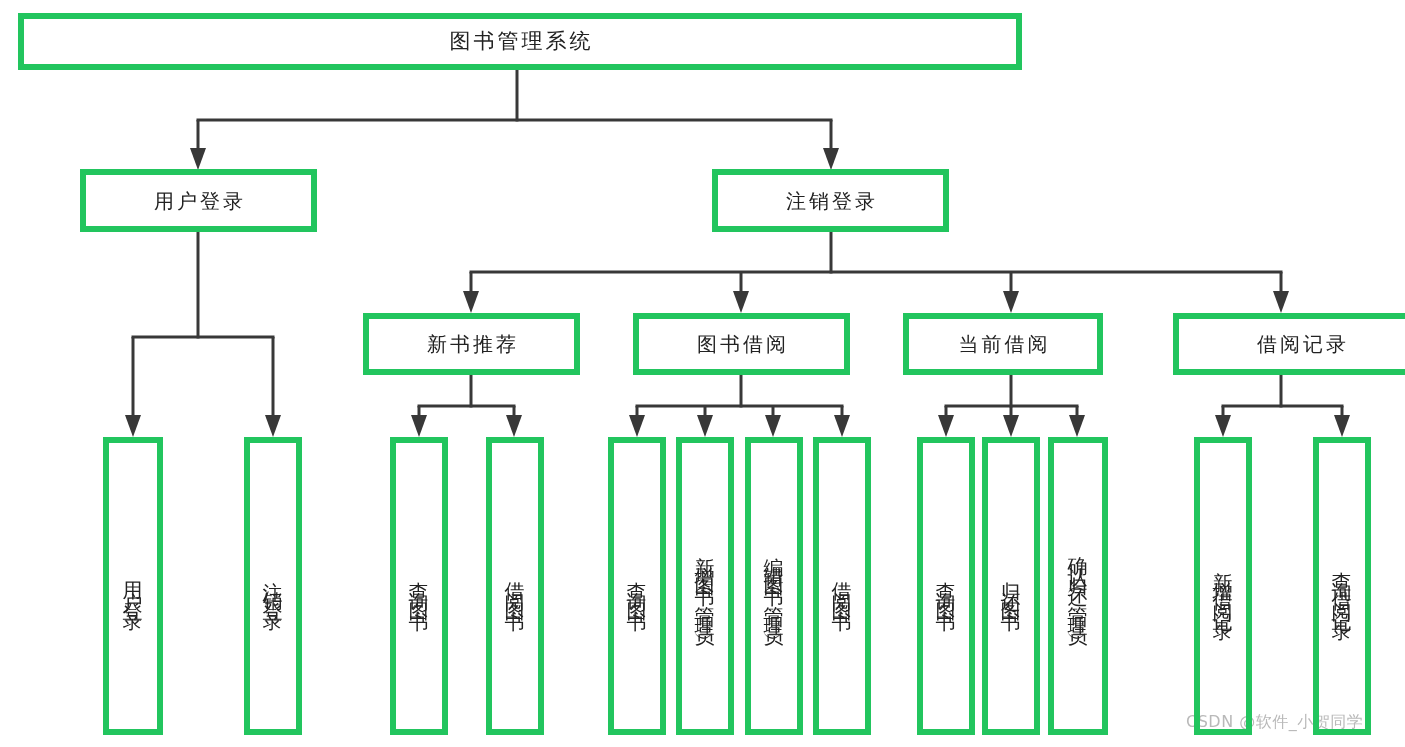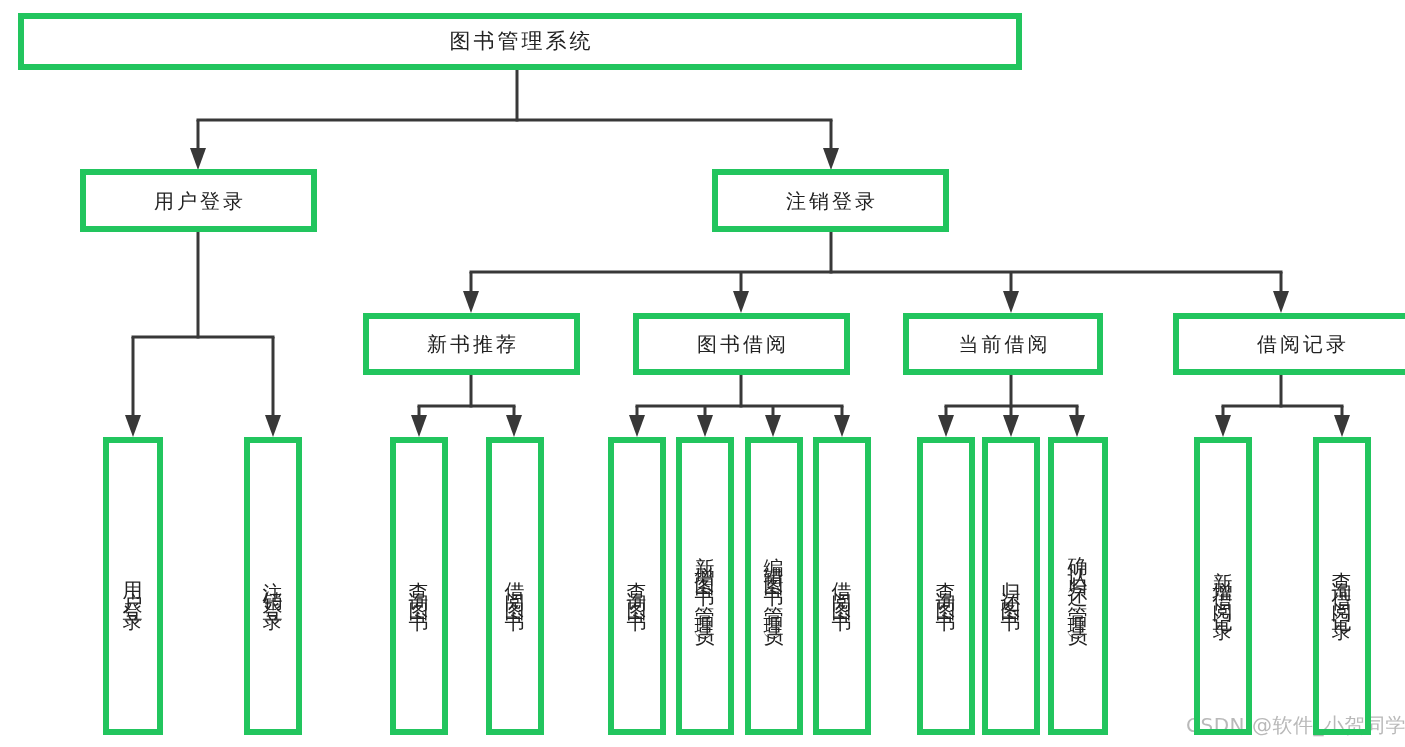--- a/index.html
+++ b/index.html
@@ -19,21 +19,21 @@
     font-size:20px;letter-spacing:3px;text-indent:3px;color:#222222;
     white-space:nowrap;line-height:1.2;
   }
   .title span{font-size:21px;}
   .vbox span{
     writing-mode:vertical-rl;text-orientation:mixed;
     font-size:20px;letter-spacing:10px;color:#222222;line-height:1.1;
   }
   .watermark{
     position:absolute;left:1186px;top:712px;z-index:0;
-    font-size:20px;color:#b9b9b9;white-space:nowrap;letter-spacing:0.5px;
+    font-size:16px;color:#b9b9b9;white-space:nowrap;letter-spacing:0.5px;
   }
 </style>
 </head>
 <body>
 
 <div class="canvas">
 
   <div class="watermark">CSDN @软件_小贺同学</div>
 
   <svg class="wires" width="1405" height="747" viewBox="0 0 1405 747">

